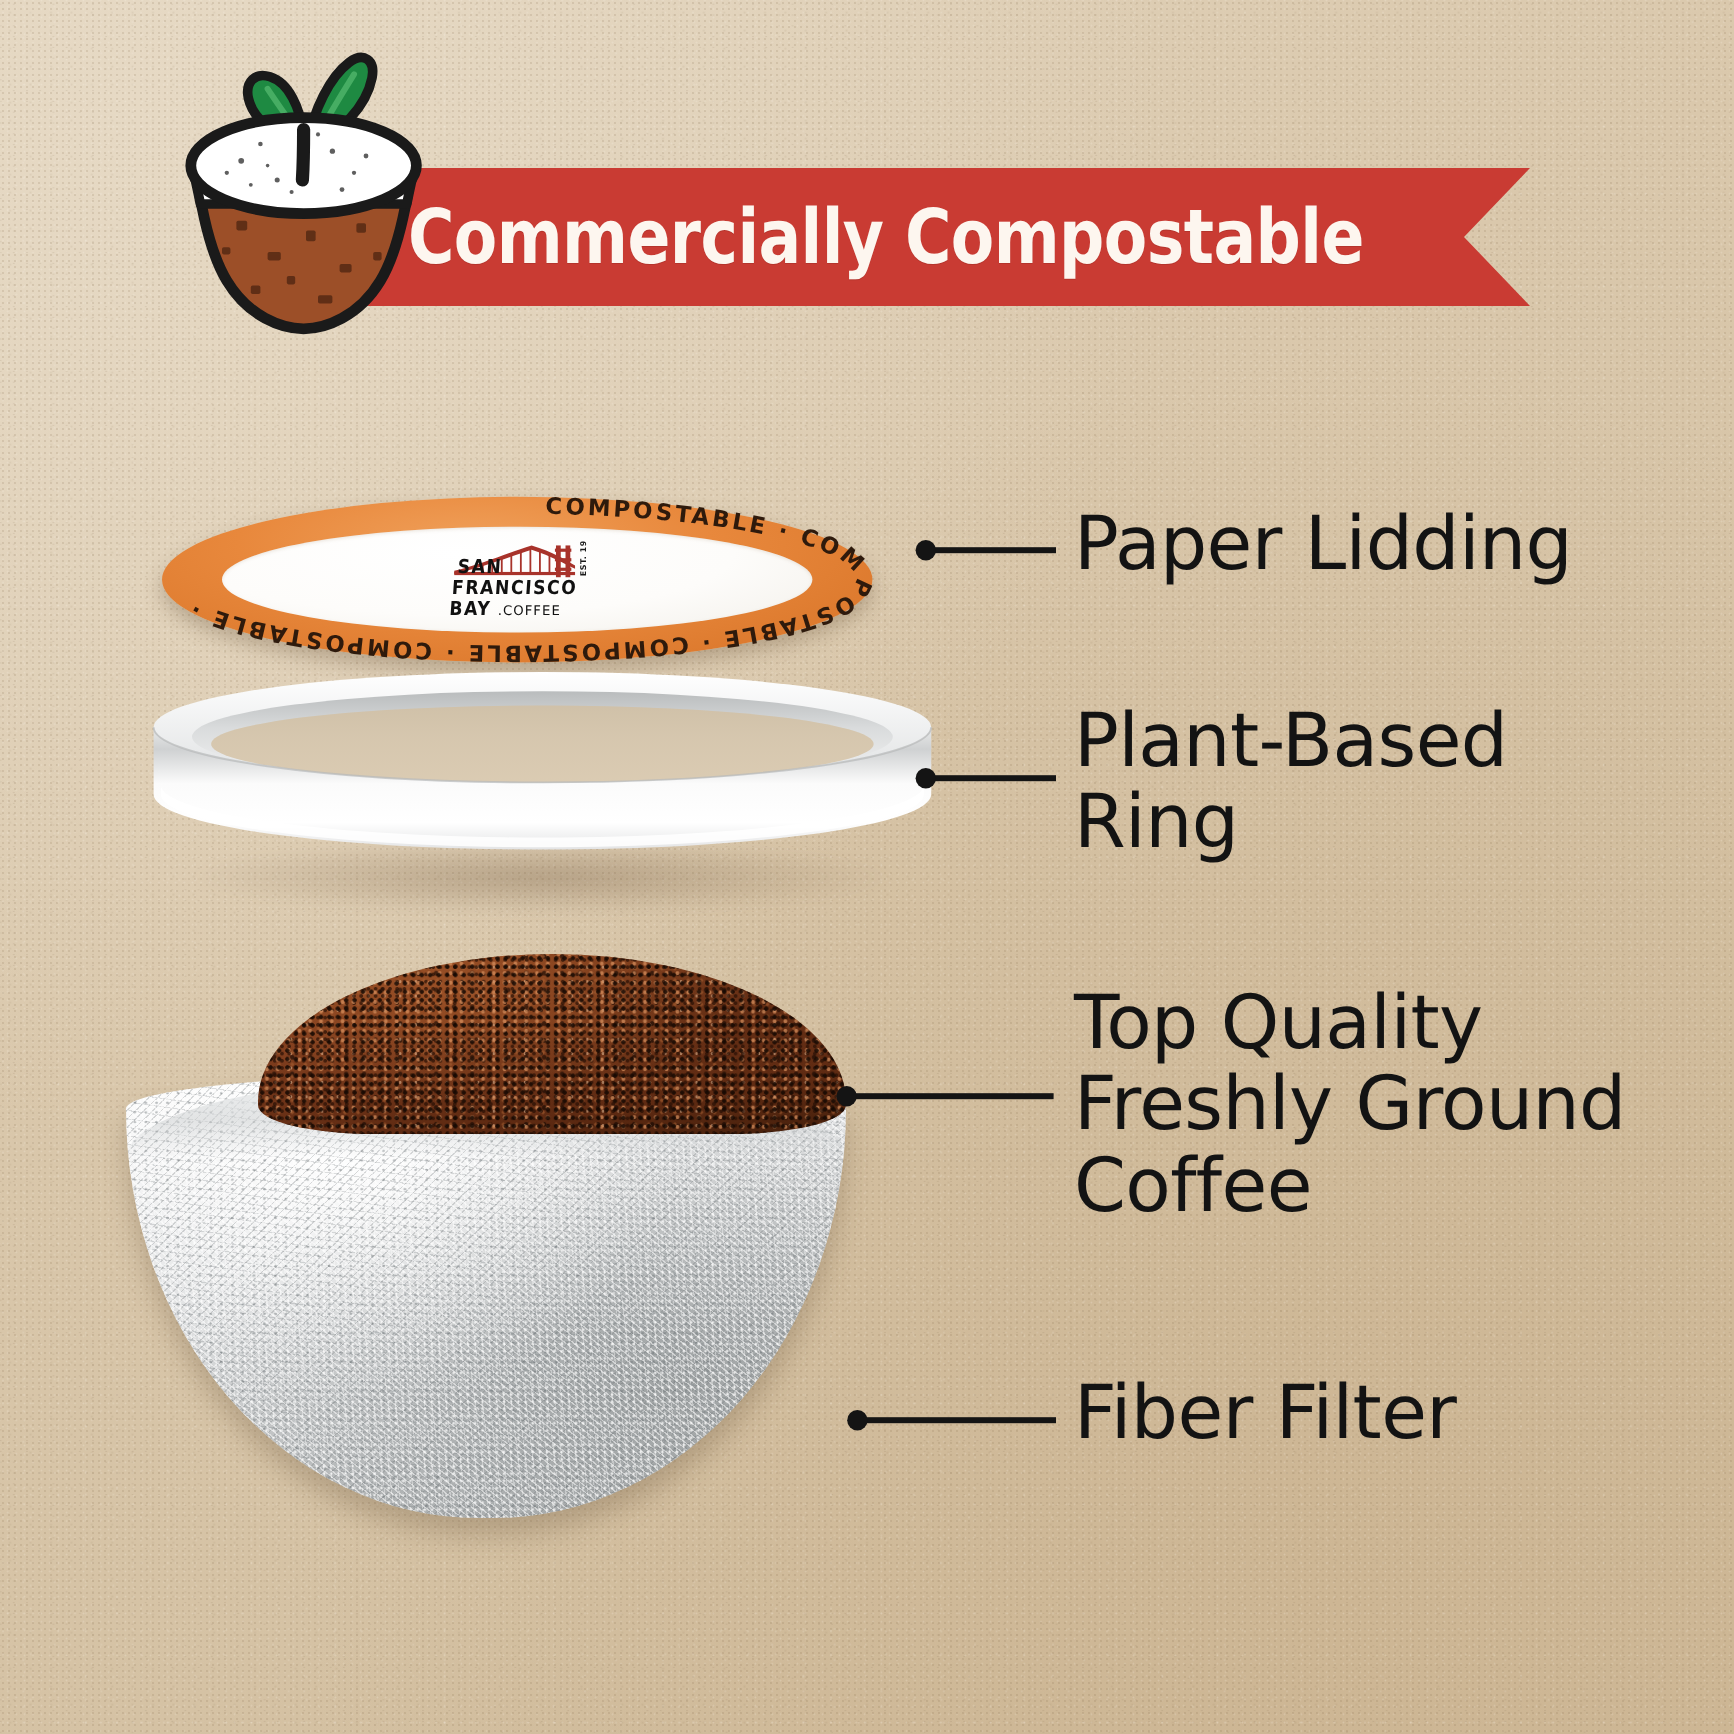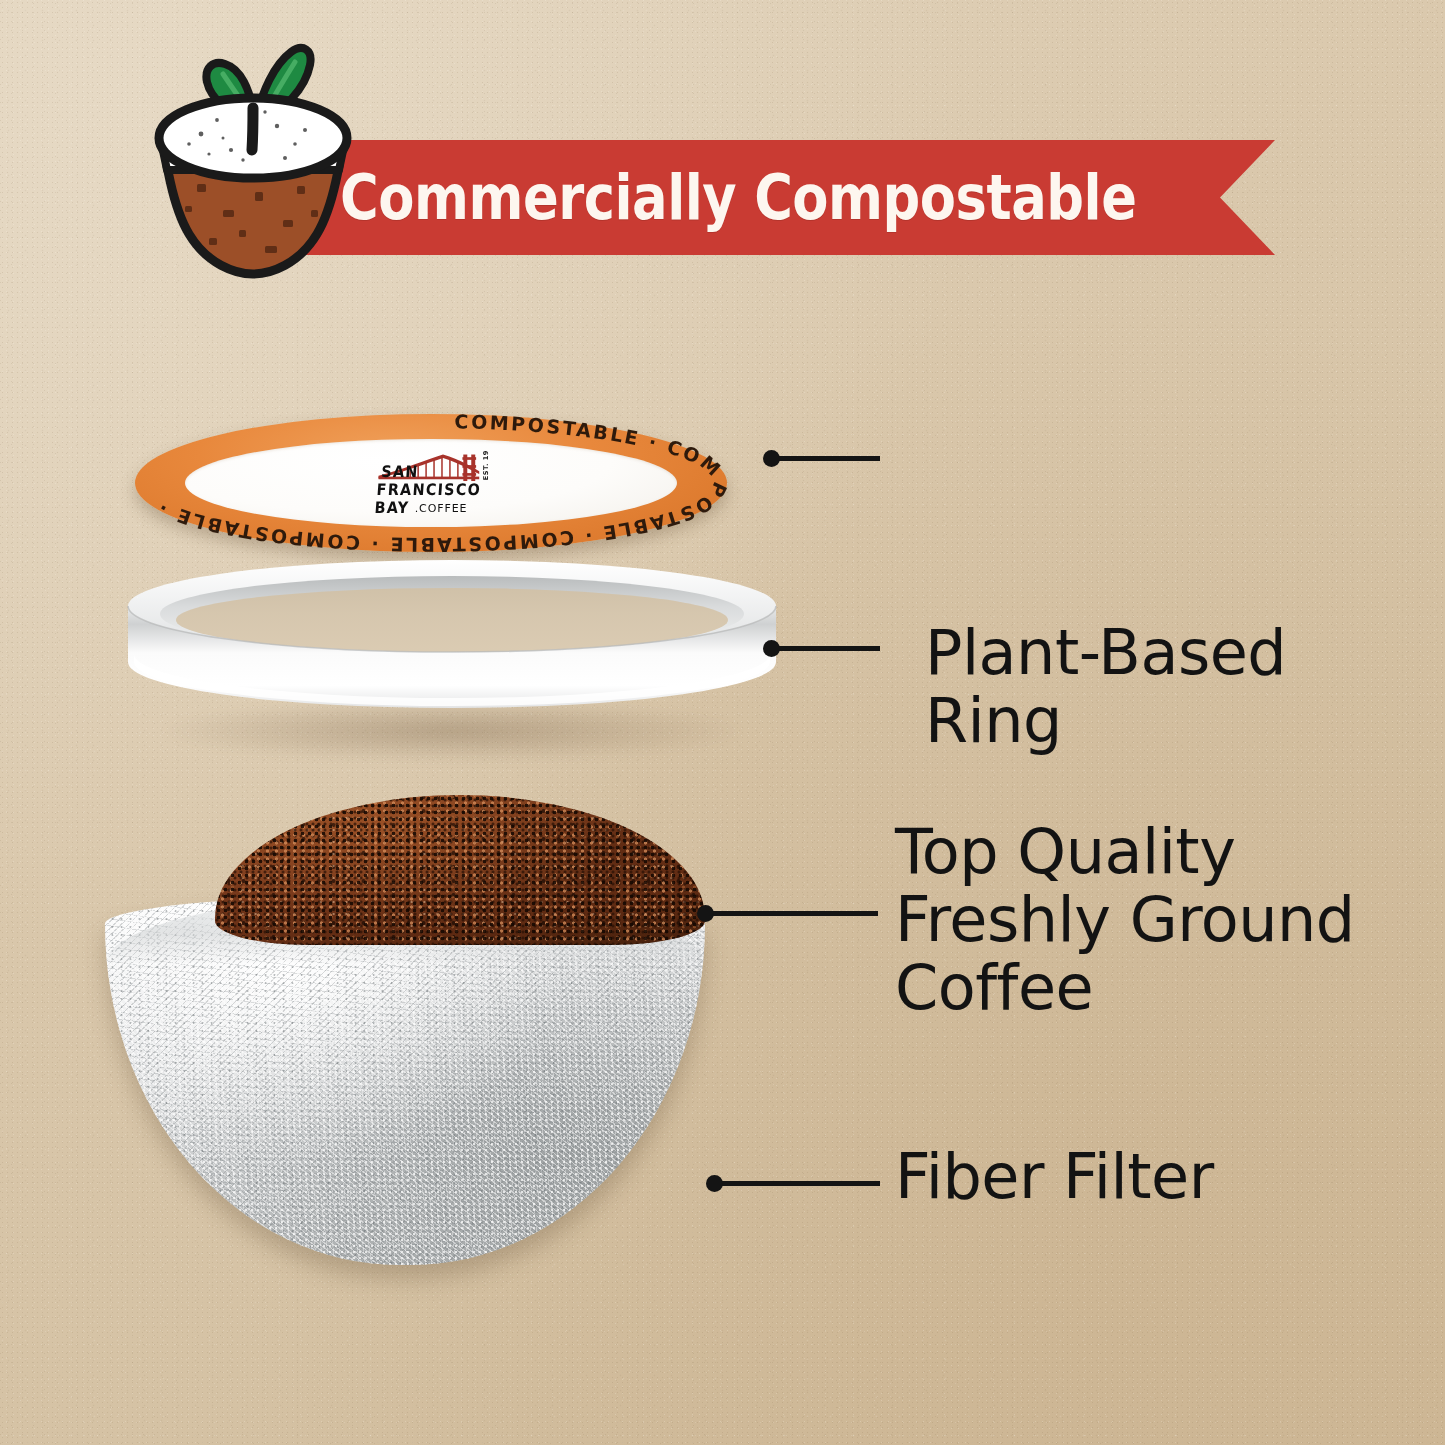--- a/index.html
+++ b/index.html
@@ -344,22 +344,23 @@
   </div>
 
   <div class="leader" style="left:706px;top:911px;width:172px;">
     <span class="dot"></span>
   </div>
 
   <div class="leader" style="left:715px;top:1181px;width:165px;">
     <span class="dot"></span>
   </div>
 
-
-  <div class="callout" style="left:925px;top:583px;margin-top:36px;">Plant-Based
+  <div class="callout" style="left:895px;top:419px;">Paper Lidding</div>
+
+  <div class="callout" style="left:895px;top:583px;">Plant-Based
 Ring</div>
 
   <div class="callout" style="left:895px;top:818px;">Top Quality
 Freshly Ground
 Coffee</div>
 
   <div class="callout" style="left:895px;top:1143px;">Fiber Filter</div>
 </div>
 
 </body></html>

